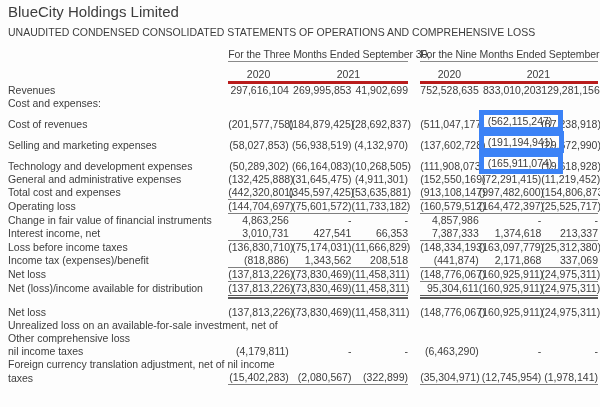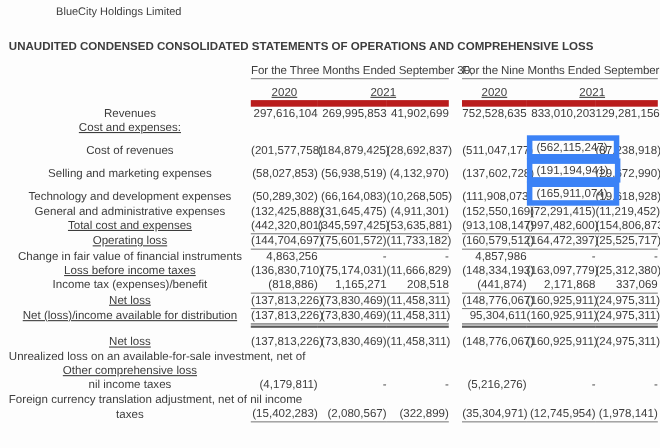--- a/index.html
+++ b/index.html
@@ -4,22 +4,22 @@
 <style>
   * { margin: 0; padding: 0; box-sizing: border-box; }
   html, body { width: 600px; height: 407px; background: #fdfdfd; overflow: hidden; }
   body {
     font-family: "Liberation Sans", "DejaVu Sans", sans-serif;
     color: #3d3d3d;
     padding: 5px 0 0 8px;
     -webkit-font-smoothing: antialiased;
   }
   .doc-header { line-height: 13px; }
-  .doc-title { font-size: 10px; margin-left: 43px; }
-  .doc-subtitle { font-size: 10.5px; margin-top: 18px; font-weight: bold; }
+  .doc-title { font-size: 15px; }
+  .doc-subtitle { font-size: 10.5px; margin-top: 8px; }
 
   table.fin {
     border-collapse: collapse;
     table-layout: fixed;
     margin-top: 9px;
     width: 590px;
   }
   table.fin th, table.fin td {
     font-size: 10.5px;
     font-weight: normal;
@@ -32,26 +32,25 @@
   }
   th.grp {
     font-size: 10px;
     text-align: center;
     border-bottom: 1px solid #8a8a8a;
     letter-spacing: -0.1px;
   }
   tr.hgap td { height: 6px; line-height: 6px; }
   th.yr, th.cur {
     text-align: center;
-    border-bottom: 6px solid #b91c1c;
-    text-decoration: underline;
-  }
-  td.lbl { text-align: center; }
+    border-bottom: 3px solid #b91c1c;
+  }
+  td.lbl { text-align: left; }
   td.num { text-align: right; padding-right: 3px; }
-  .b { font-weight: bold; text-decoration: underline; }
+  .b { font-weight: bold; }
   td.u { border-bottom: 1px solid #7f7f7f; }
   td.dbl { position: relative; border-bottom: 1px solid #5a5a5a; }
   td.dbl::after {
     content: "";
     position: absolute;
     left: 0; right: 0;
     bottom: -4px;
     height: 2px;
     background: #5a5a5a;
   }
@@ -189,33 +188,43 @@
         <td class="lbl">Change in fair value of financial instruments</td>
         <td class="num">4,863,256</td>
         <td class="num">-</td>
         <td class="num">-</td>
         <td></td>
         <td class="num">4,857,986</td>
         <td class="num">-</td>
         <td class="num">-</td>
       </tr>
       <tr>
+        <td class="lbl">Interest income, net</td>
+        <td class="num u">3,010,731</td>
+        <td class="num u">427,541</td>
+        <td class="num u">66,353</td>
+        <td></td>
+        <td class="num u">7,387,333</td>
+        <td class="num u">1,374,618</td>
+        <td class="num u">213,337</td>
+      </tr>
+      <tr>
         <td class="lbl b">Loss before income taxes</td>
         <td class="num">(136,830,710)</td>
         <td class="num">(75,174,031)</td>
         <td class="num">(11,666,829)</td>
         <td></td>
         <td class="num">(148,334,193)</td>
         <td class="num">(163,097,779)</td>
         <td class="num">(25,312,380)</td>
       </tr>
       <tr>
         <td class="lbl">Income tax (expenses)/benefit</td>
         <td class="num u">(818,886)</td>
-        <td class="num u">1,165,271</td>
+        <td class="num u">1,343,562</td>
         <td class="num u">208,518</td>
         <td></td>
         <td class="num u">(441,874)</td>
         <td class="num u">2,171,868</td>
         <td class="num u">337,069</td>
       </tr>
       <tr>
         <td class="lbl b">Net loss</td>
         <td class="num u">(137,813,226)</td>
         <td class="num u">(73,830,469)</td>
@@ -267,21 +276,21 @@
         <td class="num"></td>
         <td class="num"></td>
         <td class="num"></td>
       </tr>
       <tr>
         <td class="lbl">nil income taxes</td>
         <td class="num">(4,179,811)</td>
         <td class="num">-</td>
         <td class="num">-</td>
         <td></td>
-        <td class="num">(5,216,276)</td>
+        <td class="num">(6,463,290)</td>
         <td class="num">-</td>
         <td class="num">-</td>
       </tr>
       <tr>
         <td class="lbl">Foreign currency translation adjustment, net of nil income</td>
         <td class="num"></td>
         <td class="num"></td>
         <td class="num"></td>
         <td></td>
         <td class="num"></td>

